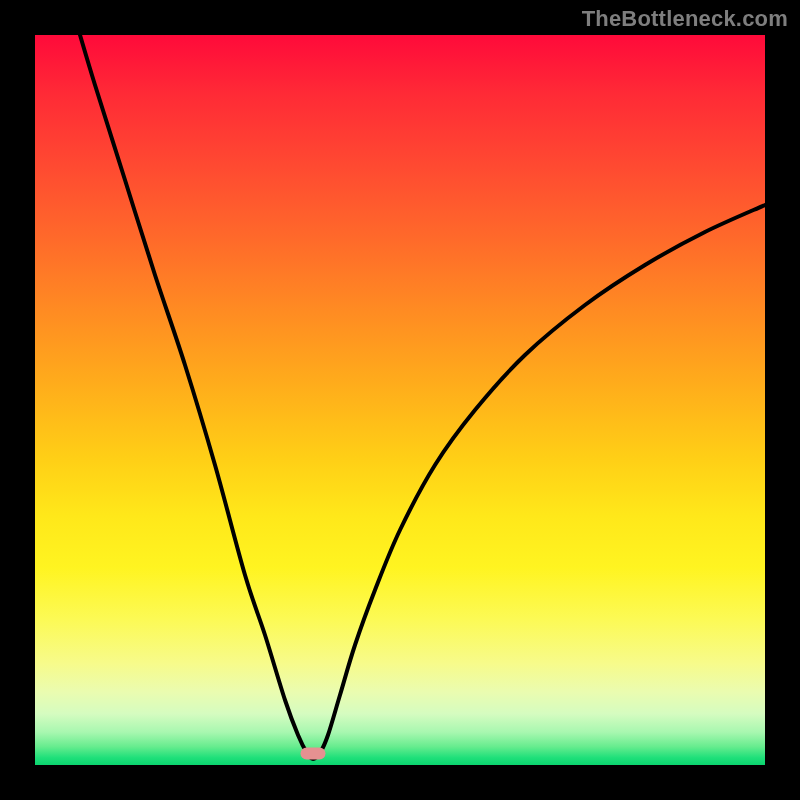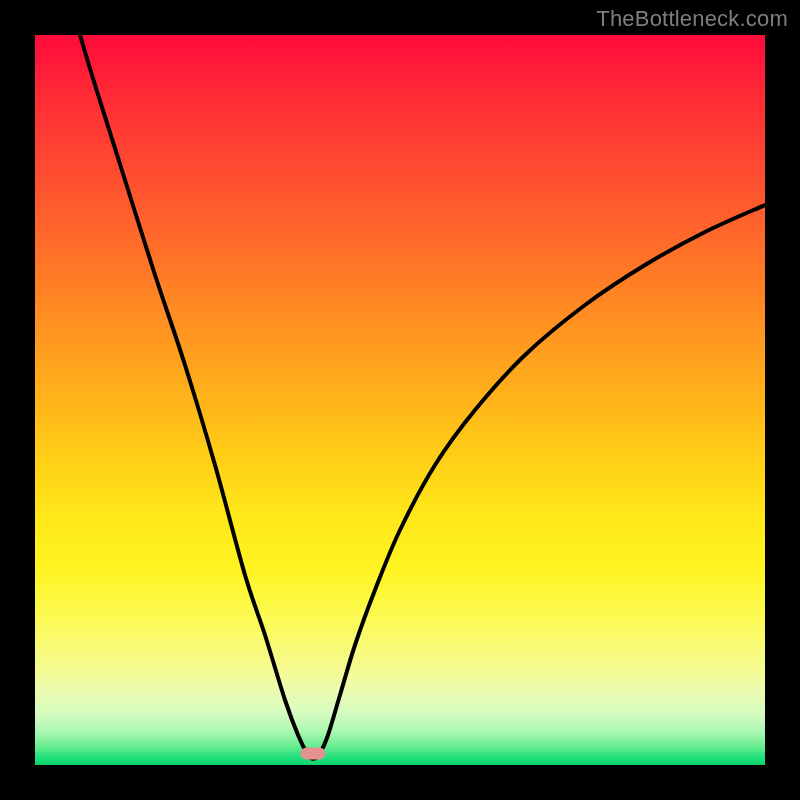--- a/index.html
+++ b/index.html
@@ -64,21 +64,21 @@
     border-radius: 6px;
     background: #e59191;
     transform: translate(-50%, -55%);
   }
   .watermark {
     position: absolute;
     top: 6px;
     right: 12px;
     color: #7e7e7e;
     font-size: 22px;
-    font-weight: 400;
+    font-weight: 700;
     letter-spacing: 0.2px;
   }
 </style>
 </head>
 <body>
 
 <div class="watermark">TheBottleneck.com</div>
 
 <div class="frame">
   <div class="plot">

